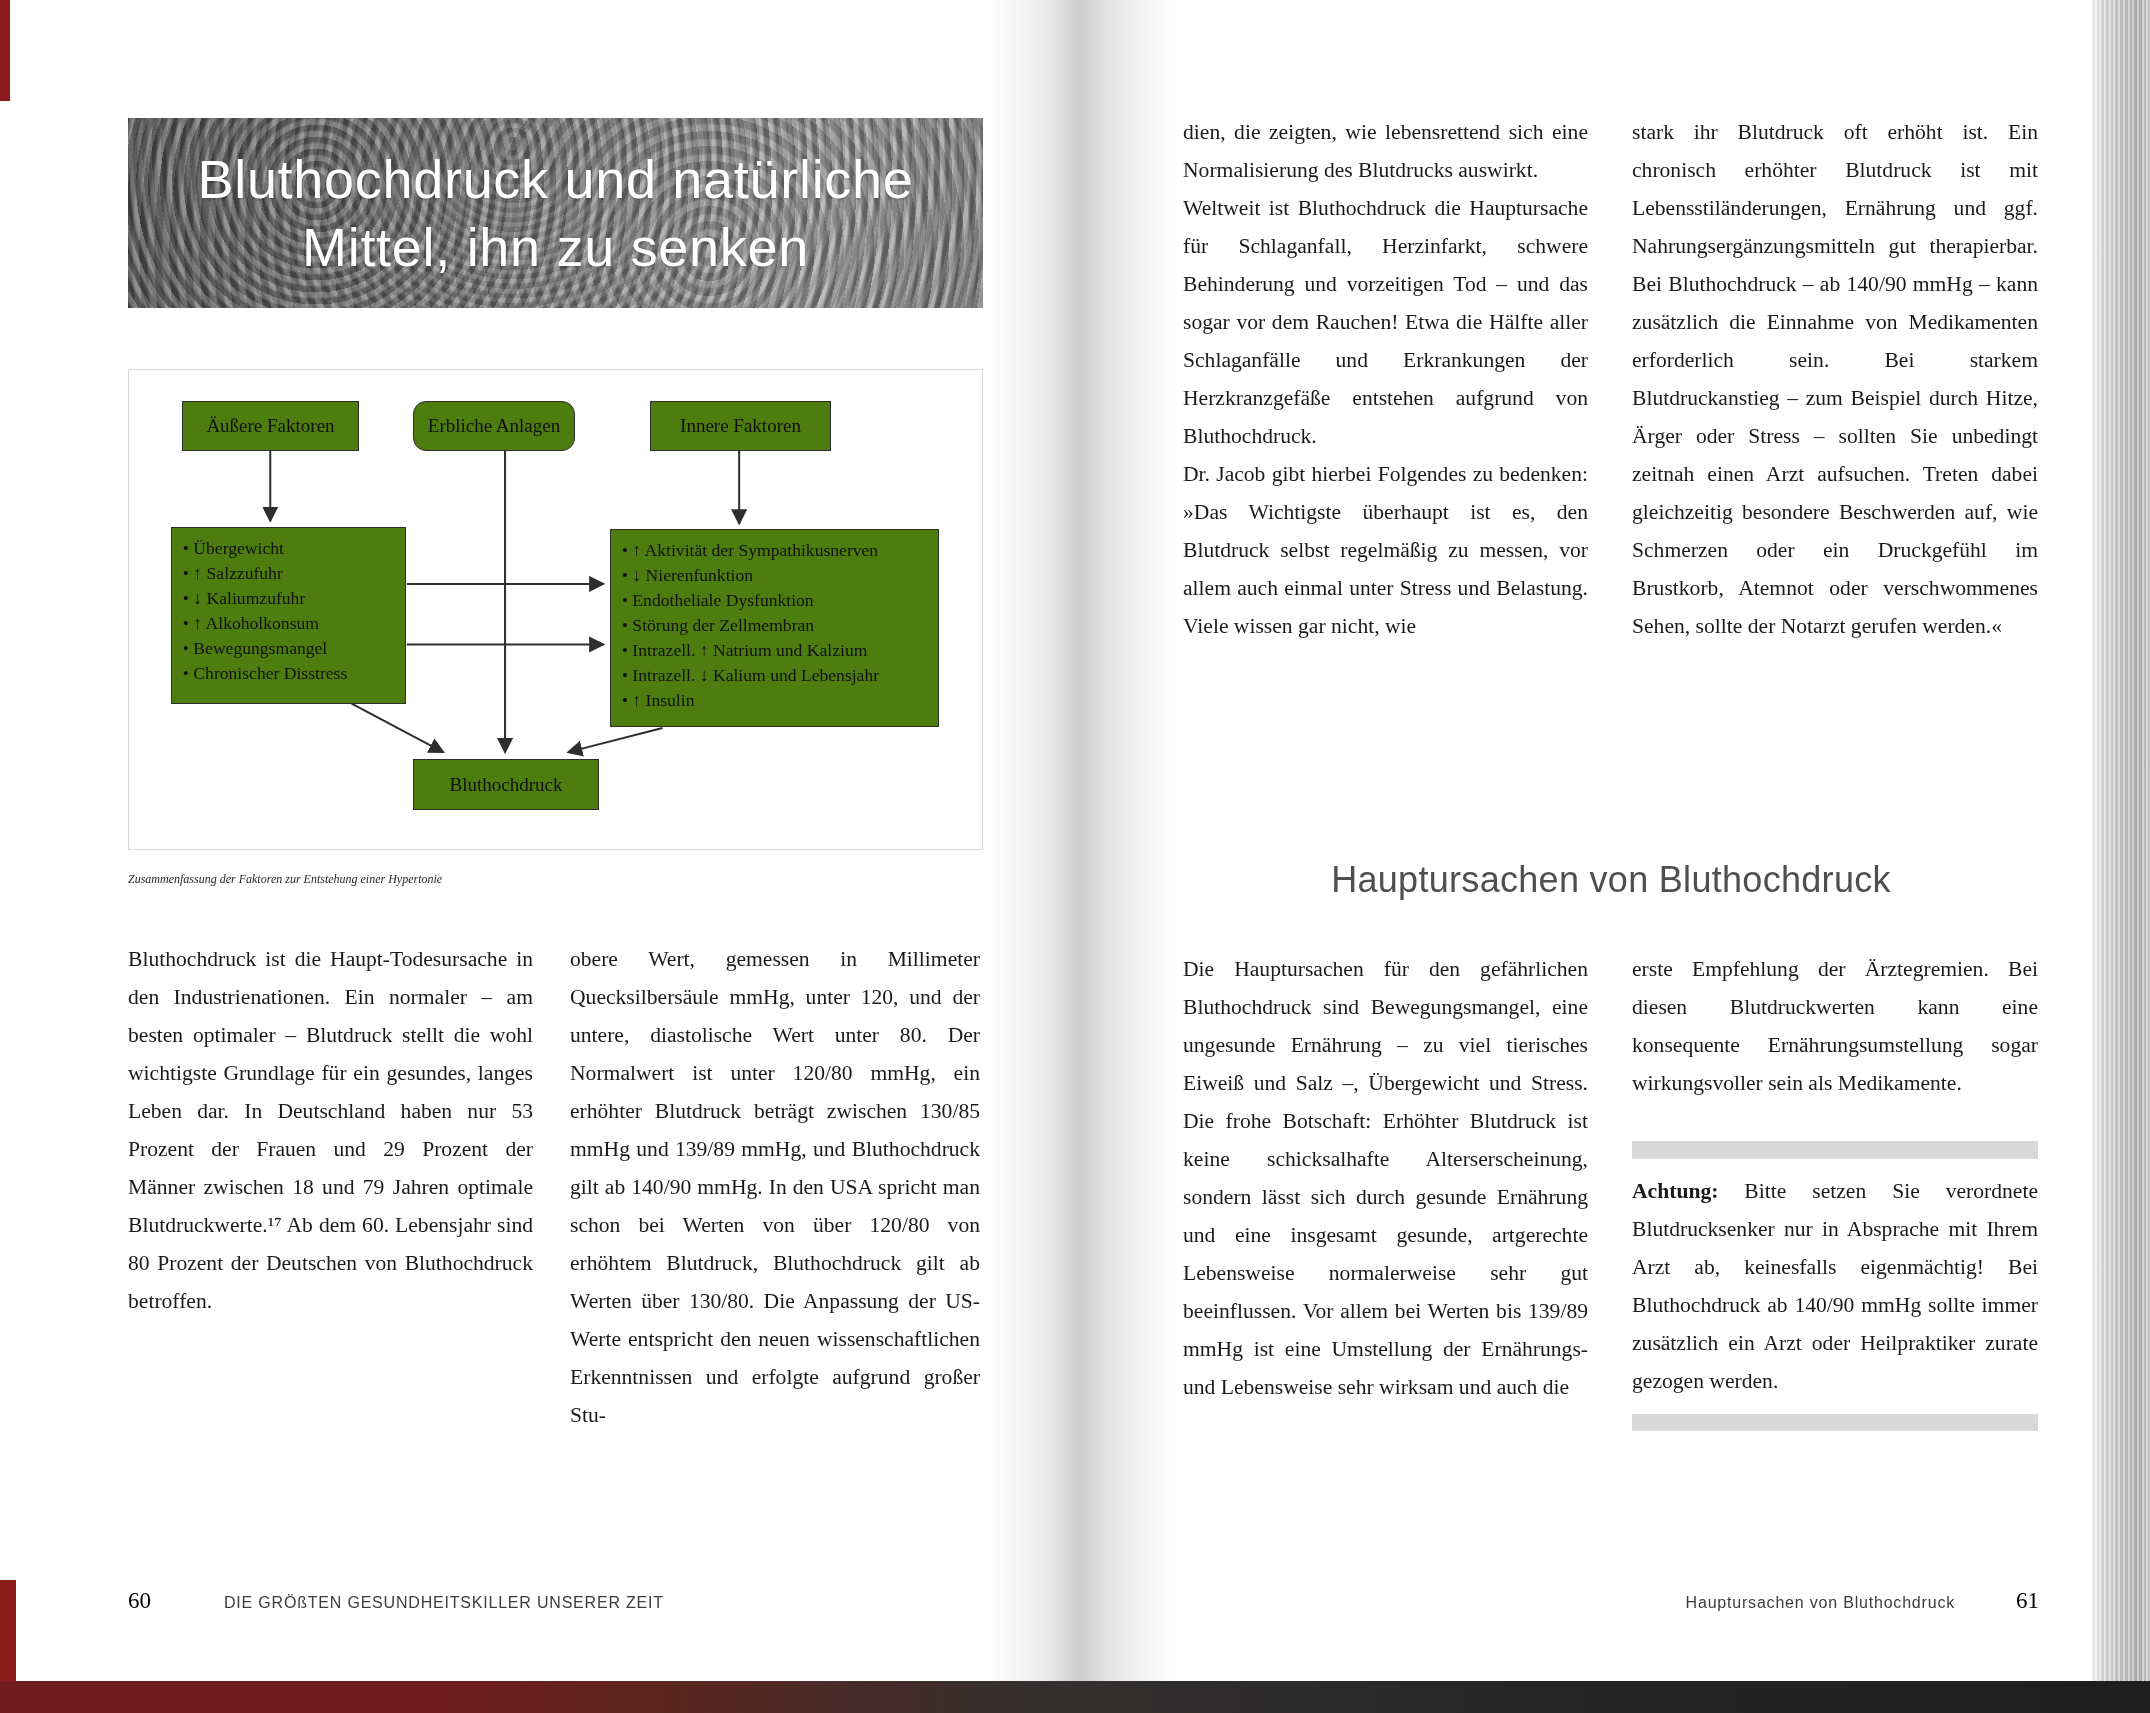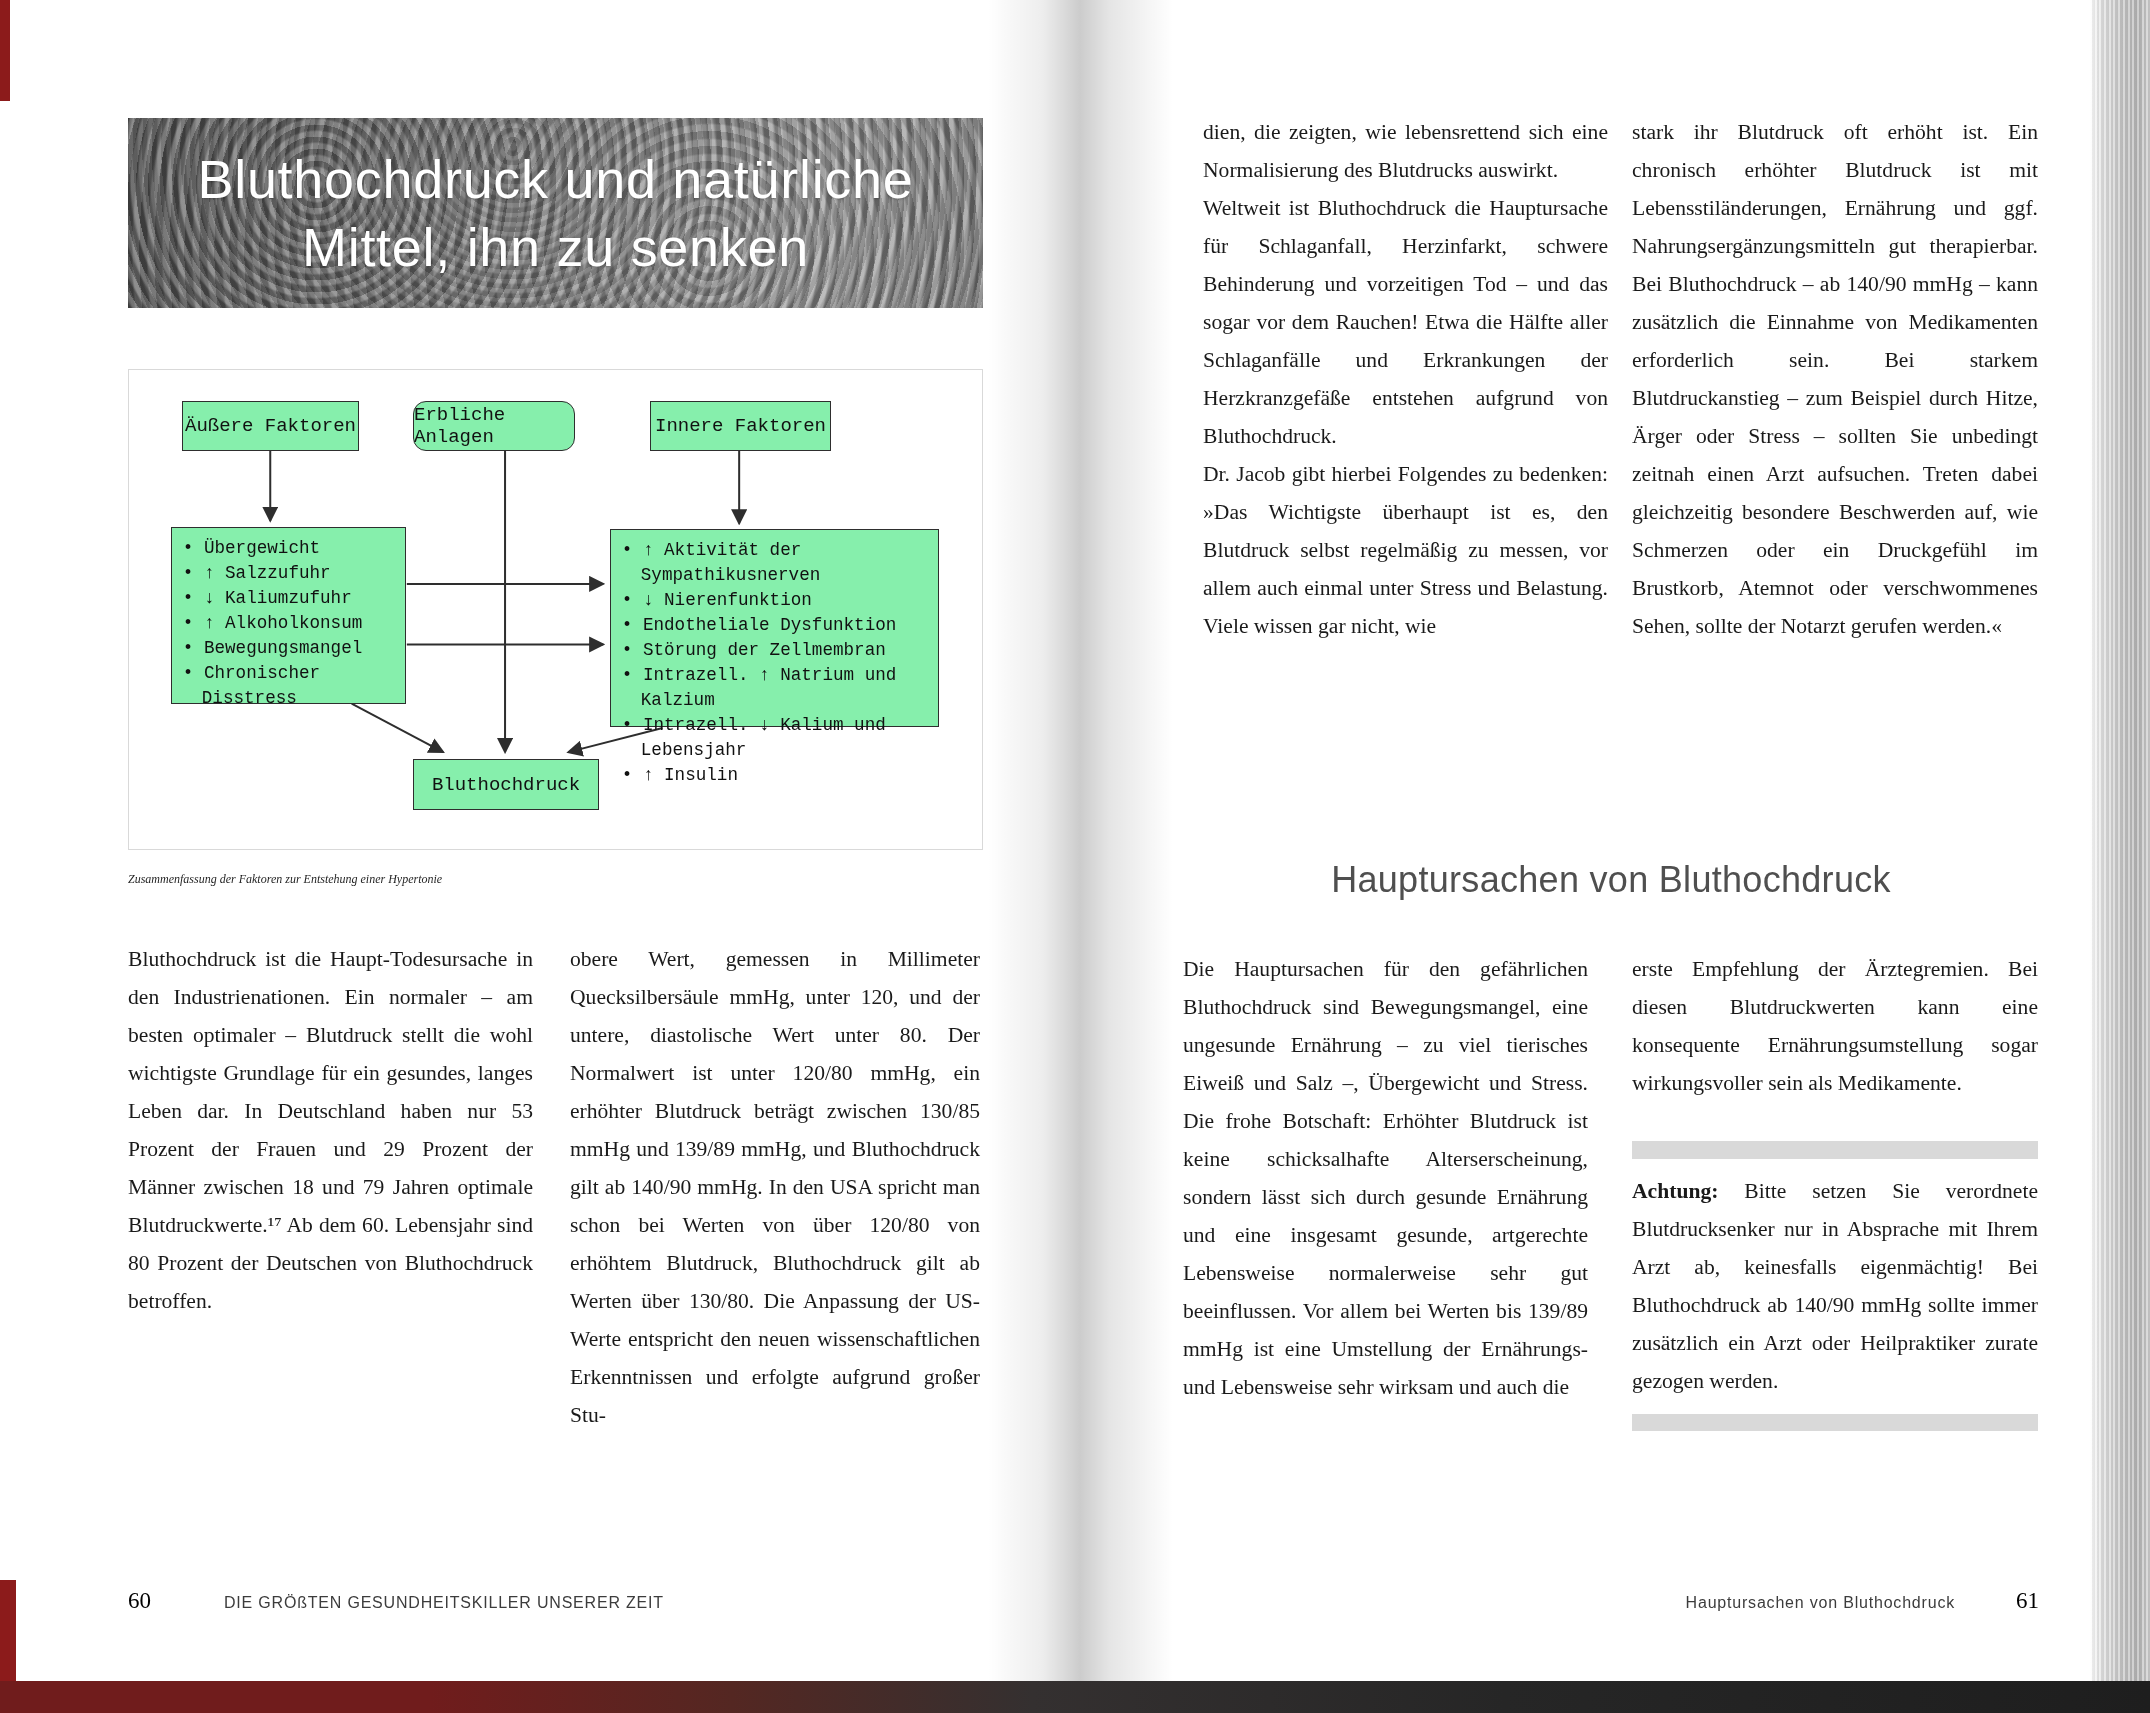--- a/index.html
+++ b/index.html
@@ -34,39 +34,39 @@
   .banner-title .line{display:block;}
   
   .diagram{
     left:128px;top:369px;width:855px;height:481px;margin:0;
     background:#ffffff;border:1.4px solid #d9d9d9;
     box-sizing:border-box;
   }
   .diagram svg{position:absolute;left:0;top:0;width:100%;height:100%;}
   .dbox{
     position:absolute;box-sizing:border-box;
-    background:#86efac;border:1.4px solid #2e2e2e;
-    font-family:Liberation Mono, monospace;color:#111111;
+    background:#4d7c0f;border:1.4px solid #2e2e2e;
+    font-family:Liberation Serif, serif;color:#111111;
   }
   .node{
     display:flex;align-items:center;justify-content:center;
     font-size:19px;height:50px;top:31px;
   }
   .listbox{padding:8px 10.8px;}
   .listbox ul{margin:0;padding:0;list-style:none;font-size:17.6px;line-height:25px;}
   .listbox li{padding-left:19px;text-indent:-19px;}
   .listbox li::before{content:"•  ";}
   
   .caption{
     left:128px;top:872px;width:855px;
     font-style:italic;font-size:12px;color:#1f1f1f;text-align:left;
   }
   .col-l1{left:128px;top:940px;width:405px;}
   .col-l2{left:570px;top:940px;width:410px;}
-  .col-r1{left:1183px;top:113px;width:405px;margin-left:20px;}
+  .col-r1{left:1183px;top:113px;width:405px;}
   .col-r2{left:1632px;top:113px;width:406px;}
   .sec-heading{
     left:1183px;top:859px;width:856px;margin:0;
     text-align:center;font-family:"Liberation Sans", sans-serif;
     font-weight:400;font-size:36px;color:#4f4f4f;letter-spacing:0.3px;
   }
   .sec-col1{left:1183px;top:950px;width:405px;}
   .sec-col2{left:1632px;top:950px;width:406px;}
   .rule{height:17.6px;background:#d9d9d9;margin:0;}
   .rule-top{margin-top:39px;}

